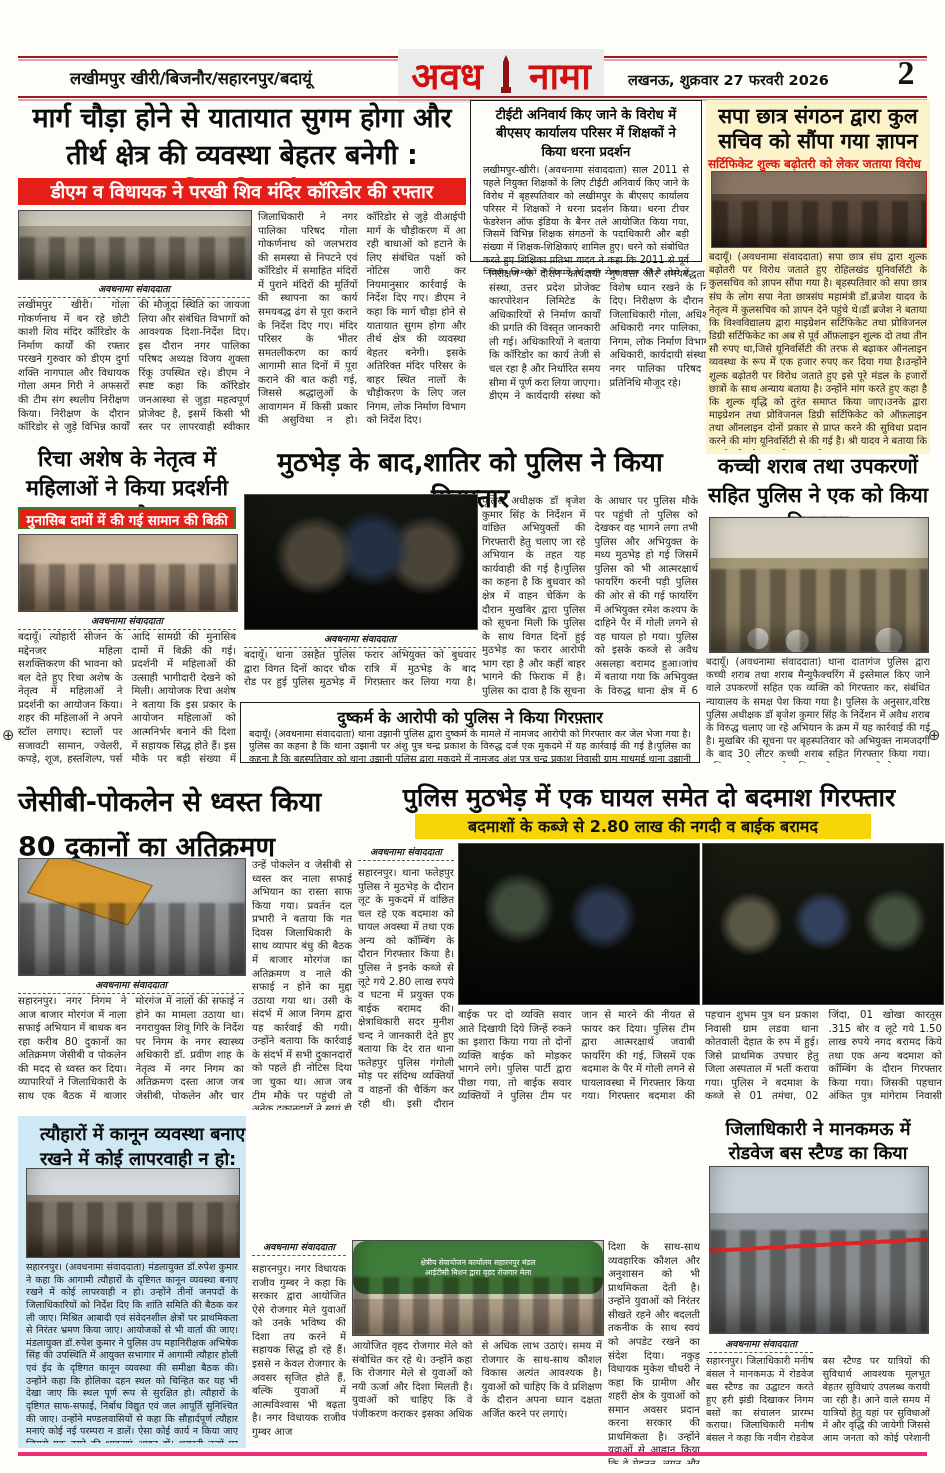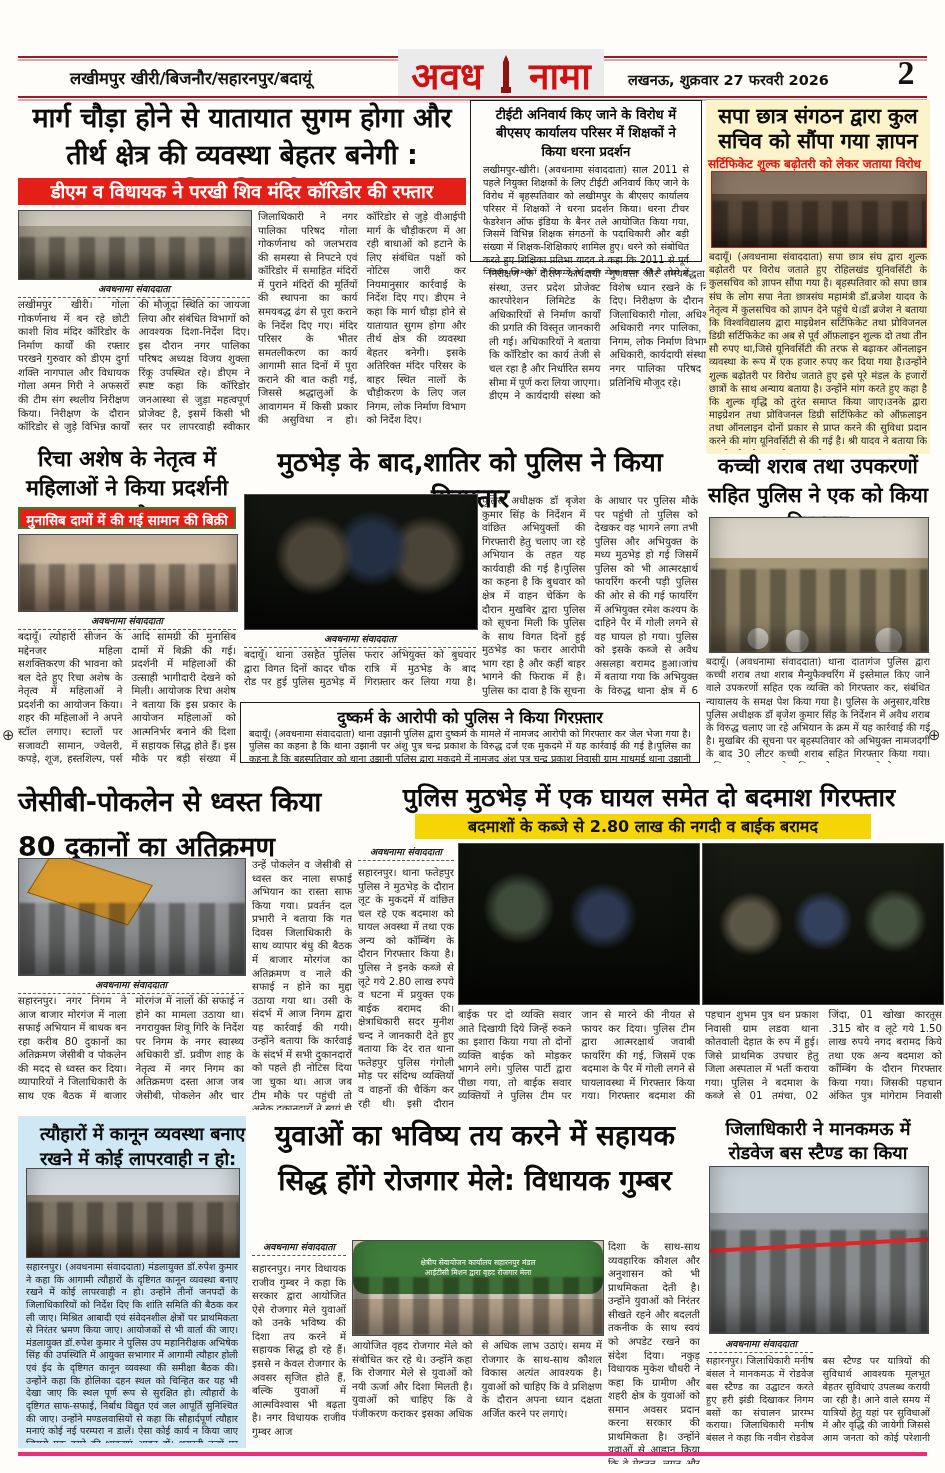--- a/index.html
+++ b/index.html
@@ -231,22 +231,20 @@
   <div class="photo" id="enc2-photo2"></div>
   <div class="abs body-text cols4" id="enc2-rest">बाईक पर दो व्यक्ति सवार आते दिखायी दिये जिन्हें रुकने का इशारा किया गया तो दोनों व्यक्ति बाईक को मोड़कर भागने लगे। पुलिस पार्टी द्वारा पीछा गया, तो बाईक सवार व्यक्तियों ने पुलिस टीम पर जान से मारने की नीयत से फायर कर दिया। पुलिस टीम द्वारा आत्मरक्षार्थ जवाबी फायरिंग की गई, जिसमें एक बदमाश के पैर में गोली लगने से घायलावस्था में गिरफ्तार किया गया। गिरफ्तार बदमाश की पहचान शुभम पुत्र धन प्रकाश निवासी ग्राम लडवा थाना कोतवाली देहात के रुप में हुई। जिसे प्राथमिक उपचार हेतु जिला अस्पताल में भर्ती कराया गया। पुलिस ने बदमाश के कब्जे से 01 तमंचा, 02 जिंदा, 01 खोखा कारतूस .315 बोर व लूटे गये 1.50 लाख रुपये नगद बरामद किये तथा एक अन्य बदमाश को काँम्बिंग के दौरान गिरफ्तार किया गया। जिसकी पहचान अंकित पुत्र मांगेराम निवासी ग्राम चम्मावास थाना बेहट के रुप में हुयी। गिरफ्तार बदमाश के कब्जे से 01 तमंचा, 02 जिंदा, 01 खोखा कारतूस .315 बोर, लूटे गये 1.30 लाख रुपये नगद व घटना में प्रयुक्त 01 बाईक बरामद की गई।</div>
 
   <div class="abs" id="festival-bg"></div>
   <div class="abs hl" id="festival-hl">त्यौहारों में कानून व्यवस्था बनाए रखने में कोई लापरवाही न हो: मंडलायुक्त</div>
   <div class="photo" id="festival-photo">
       <div class="fig"></div>
     </div>
   <div class="abs body-text" id="festival-body">सहारनपुर। (अवधनामा संवाददाता) मंडलायुक्त डॉ.रुपेश कुमार ने कहा कि आगामी त्यौहारों के दृष्टिगत कानून व्यवस्था बनाए रखने में कोई लापरवाही न हो। उन्होंने तीनों जनपदों के जिलाधिकारियों को निर्देश दिए कि शांति समिति की बैठक कर ली जाए। मिश्रित आबादी एवं संवेदनशील क्षेत्रों पर प्राथमिकता से निरंतर भ्रमण किया जाए। आयोजकों से भी वार्ता की जाए। मंडलायुक्त डॉ.रुपेश कुमार ने पुलिस उप महानिरीक्षक अभिषेक सिंह की उपस्थिति में आयुक्त सभागार में आगामी त्यौहार होली एवं ईद के दृष्टिगत कानून व्यवस्था की समीक्षा बैठक की। उन्होंने कहा कि होलिका दहन स्थल को चिन्हित कर यह भी देखा जाए कि स्थल पूर्ण रूप से सुरक्षित हो। त्यौहारों के दृष्टिगत साफ-सफाई, निर्बाध विद्युत एवं जल आपूर्ति सुनिश्चित की जाए। उन्होंने मण्डलवासियों से कहा कि सौहार्दपूर्ण त्यौहार मनाएं कोई नई परम्परा न डालें। ऐसा कोई कार्य न किया जाए जिससे एक दूसरे की भावनाएं आहत हों। शरारती तत्वों पर विशेष निगरानी रखी जाए। पुलिस उप महानिरीक्षक अभिषेक सिंह ने कहा कि पुलिस निरंतर भ्रमणशील रहे। आमजनों से अपील की कि किसी भी घटना की जानकारी सर्वप्रथम पुलिस को दें। सोशल मीडिया पर भ्रामक खबरों एवं अफवाहों को प्रसारित करने वालों के विरुद्ध कड़ी कार्रवाई की जाएगी।</div>
 
-  <div class="abs hl prewrap center" id="rozgar-hl">युवाओं का भविष्य तय करने में सहायक
-सिद्ध होंगे रोजगार मेले: विधायक गुम्बर</div>
   <div class="abs byline" id="rozgar-byline">अवधनामा संवाददाता</div>
   <div class="abs body-text" id="rozgar-col1">सहारनपुर। नगर विधायक राजीव गुम्बर ने कहा कि सरकार द्वारा आयोजित ऐसे रोजगार मेले युवाओं को उनके भविष्य की दिशा तय करने में सहायक सिद्ध हो रहे हैं। इससे न केवल रोजगार के अवसर सृजित होते हैं, बल्कि युवाओं में आत्मविश्वास भी बढ़ता है। नगर विधायक राजीव गुम्बर आज</div>
   <div class="photo" id="rozgar-photo">
     <div class="rz-banner">
       <div>क्षेत्रीय सेवायोजन कार्यालय सहारनपुर मंडल</div>
       <div>आईटीसी मिशन द्वारा वृहद रोजगार मेला</div>
     </div>
     <div class="fig"></div>
   </div>
   <div class="abs body-text cols2" id="rozgar-below">आयोजित वृहद रोजगार मेले को संबोधित कर रहे थे। उन्होंने कहा कि रोजगार मेले से युवाओं को नयी ऊर्जा और दिशा मिलती है। युवाओं को चाहिए कि वे पंजीकरण कराकर इसका अधिक से अधिक लाभ उठाएं। समय में रोजगार के साथ-साथ कौशल विकास अत्यंत आवश्यक है। युवाओं को चाहिए कि वे प्रशिक्षण के दौरान अपना ध्यान दक्षता अर्जित करने पर लगाएं।</div>

